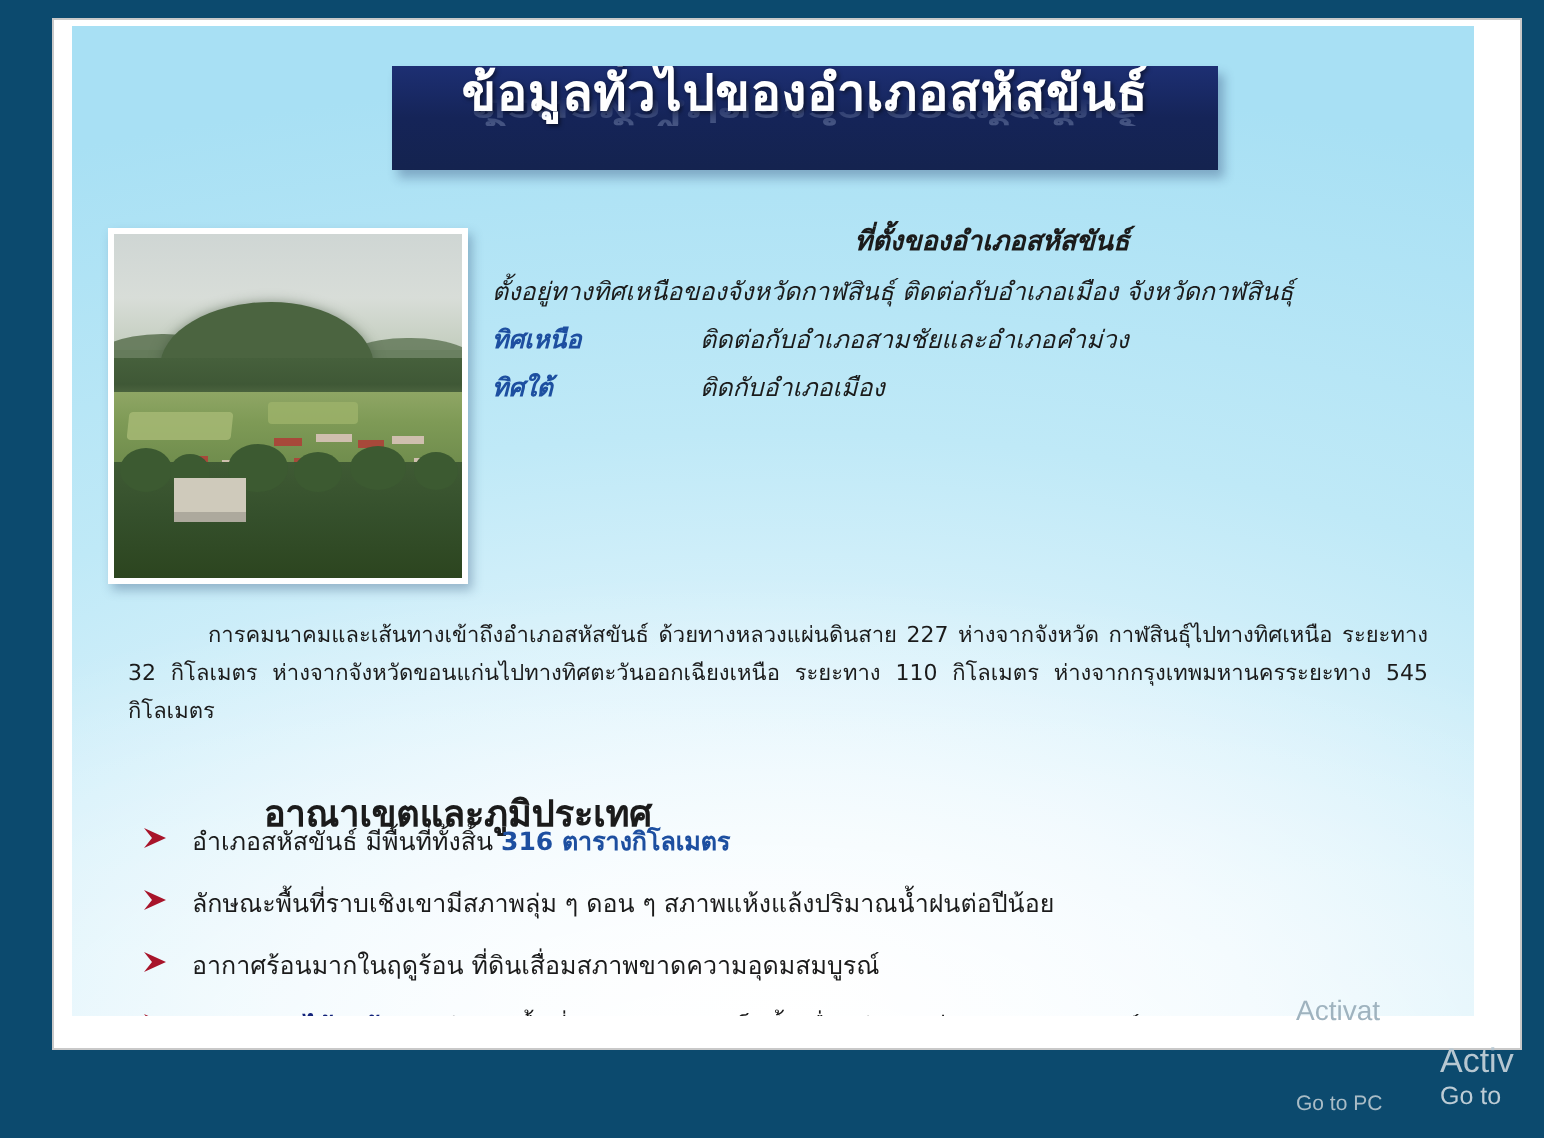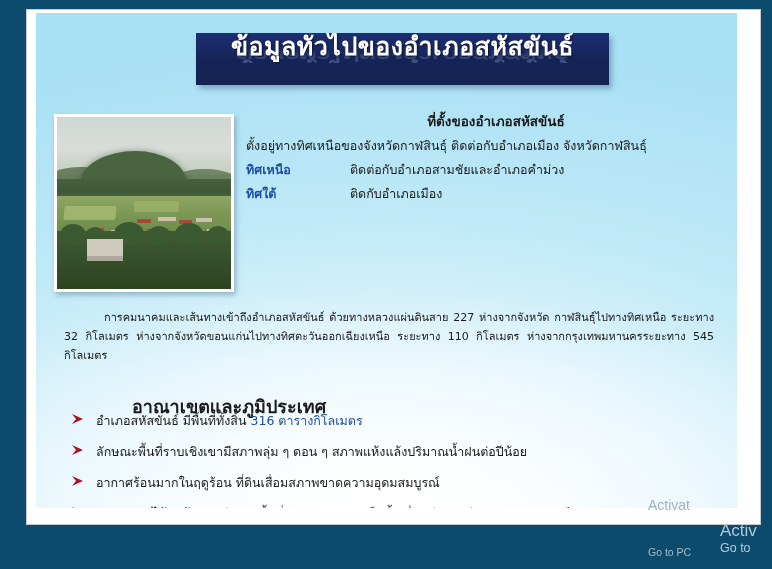--- a/index.html
+++ b/index.html
@@ -189,20 +189,21 @@
     box-shadow: inset 0 -5px 0 rgba(0,0,0,.16);
   }
 
   
   #loc-block {
     position: absolute;
     left: 210px;
     top: 100px;
     width: 482px;
     color: #1b1b1b;
+    font-style: italic;
   }
   #loc-heading {
     font-size: 13.5px;
     font-weight: bold;
     text-align: center;
     padding-left: 18px;
     margin-bottom: 6px;
     line-height: 1.3;
   }
   #loc-intro {
@@ -266,21 +267,21 @@
     flex: 0 0 32px;
     width: 32px;
     color: #a8142a;
     font-size: 12px;
     line-height: 1.35;
     position: relative;
     top: -1px;
   }
   .bullet-marker svg { display: block; margin-left: 8px; }
   .bullet-text { white-space: nowrap; }
-  .hl { color: #1d4fa0; font-weight: normal; text-align: right; }
+  .hl { color: #1d4fa0; font-weight: bold; text-align: right; }
   .hl-dark { color: #12227a; font-weight: bold; }
 
   
   .wm {
     position: absolute;
     color: #9fb3bf;
     font-family: "Liberation Sans", "DejaVu Sans", sans-serif;
     line-height: 1.18;
     white-space: nowrap;
     pointer-events: none;

